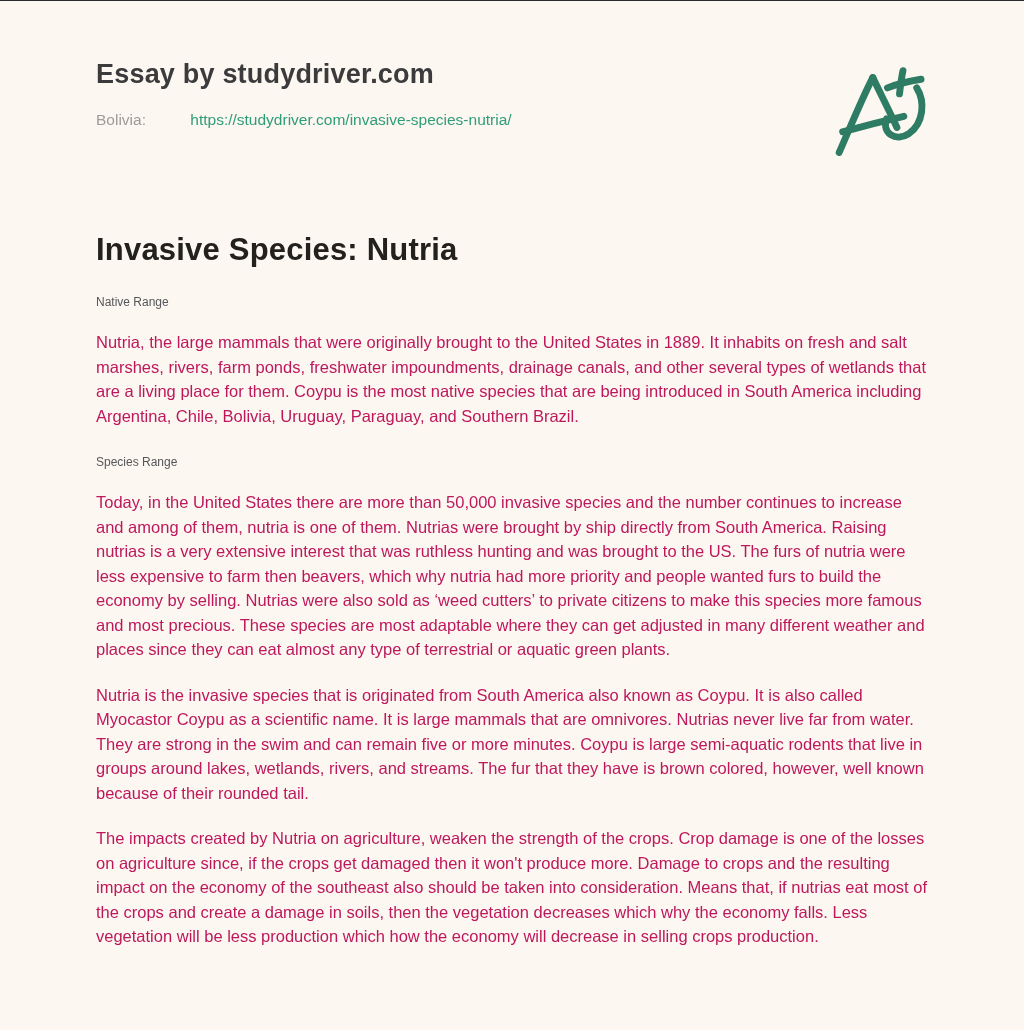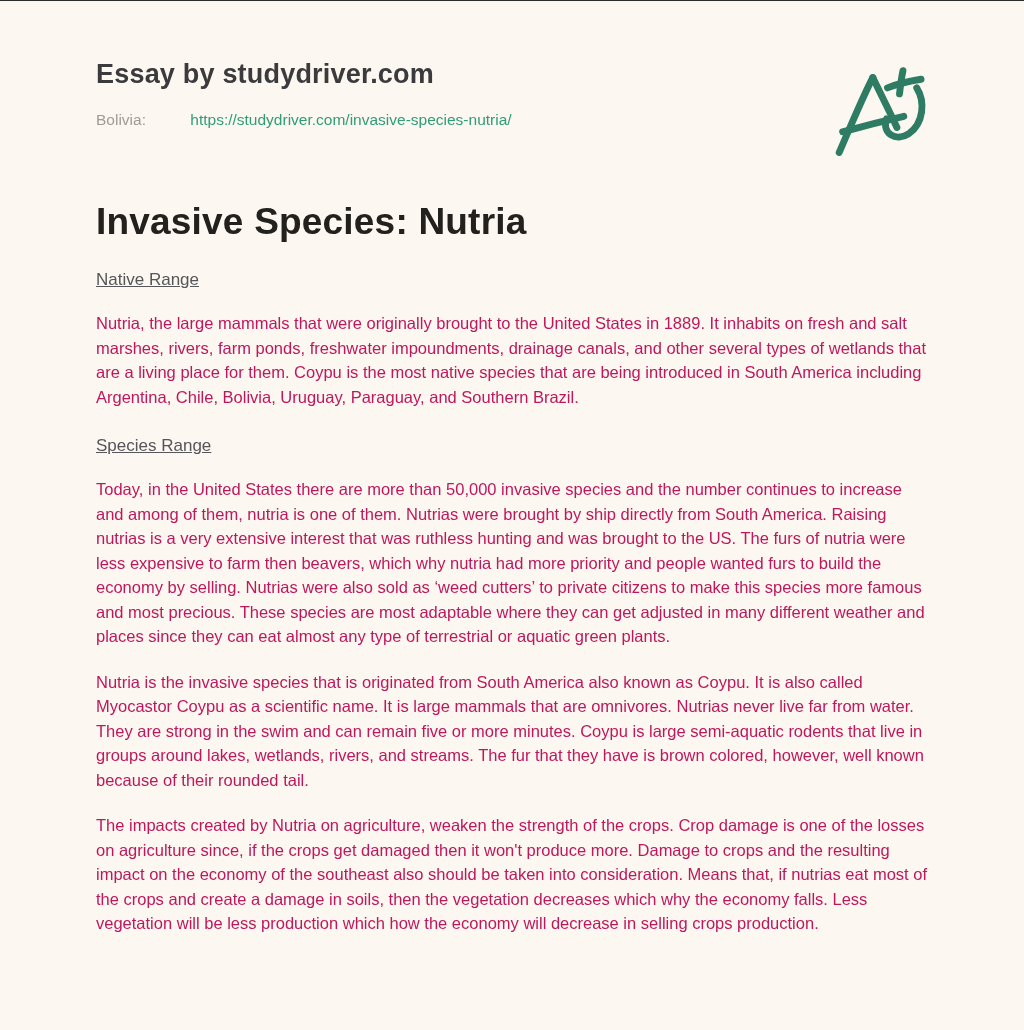--- a/index.html
+++ b/index.html
@@ -44,32 +44,31 @@
     margin-left: 40px;
   }
   .logo {
     position: absolute;
     top: 62px;
     right: 84px;
     width: 112px;
     height: 100px;
   }
   .doc-title {
-    margin: 72px 0 0 0;
-    font-size: 37px;
+    margin: 103px 0 0 0;
+    font-size: 31px;
     font-weight: 700;
     letter-spacing: 0.2px;
     color: #23211d;
   }
   .section-heading {
     margin: 27px 0 0 0;
-    font-size: 17px;
+    font-size: 12px;
     font-weight: 400;
     color: #55565a;
-    text-decoration: underline;
   }
   .section-body {
     margin: 21px 0 0 0;
     max-width: 836px;
     font-size: 16.5px;
     line-height: 24.5px;
     color: #be185d;
   }
 </style>
 </head>

